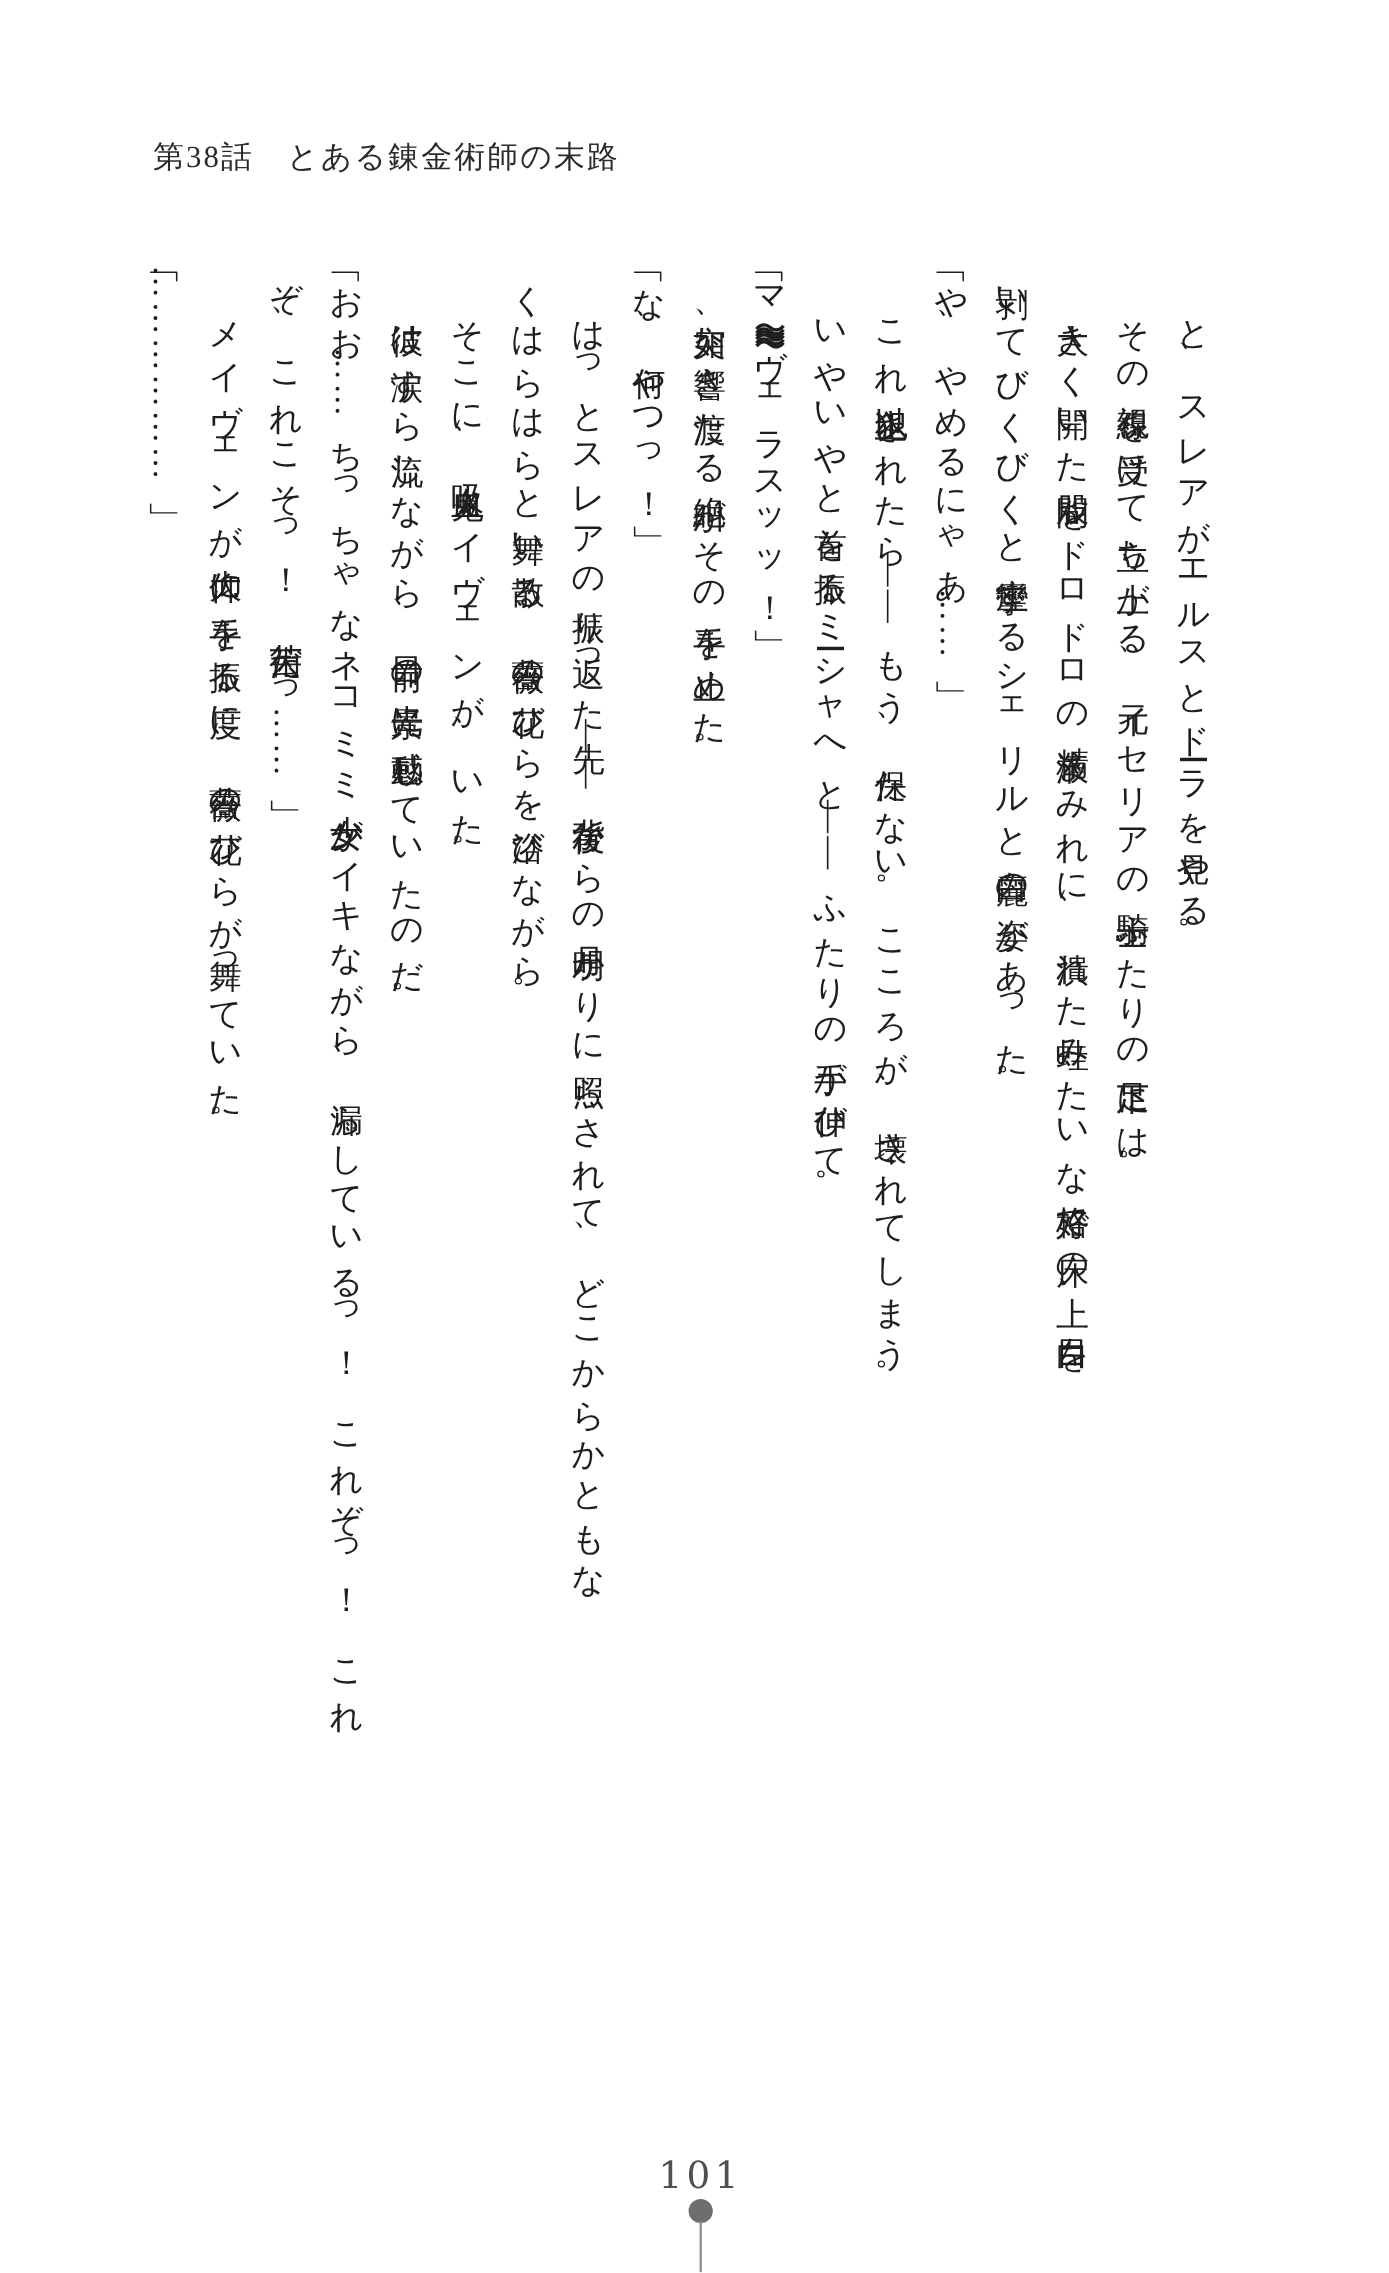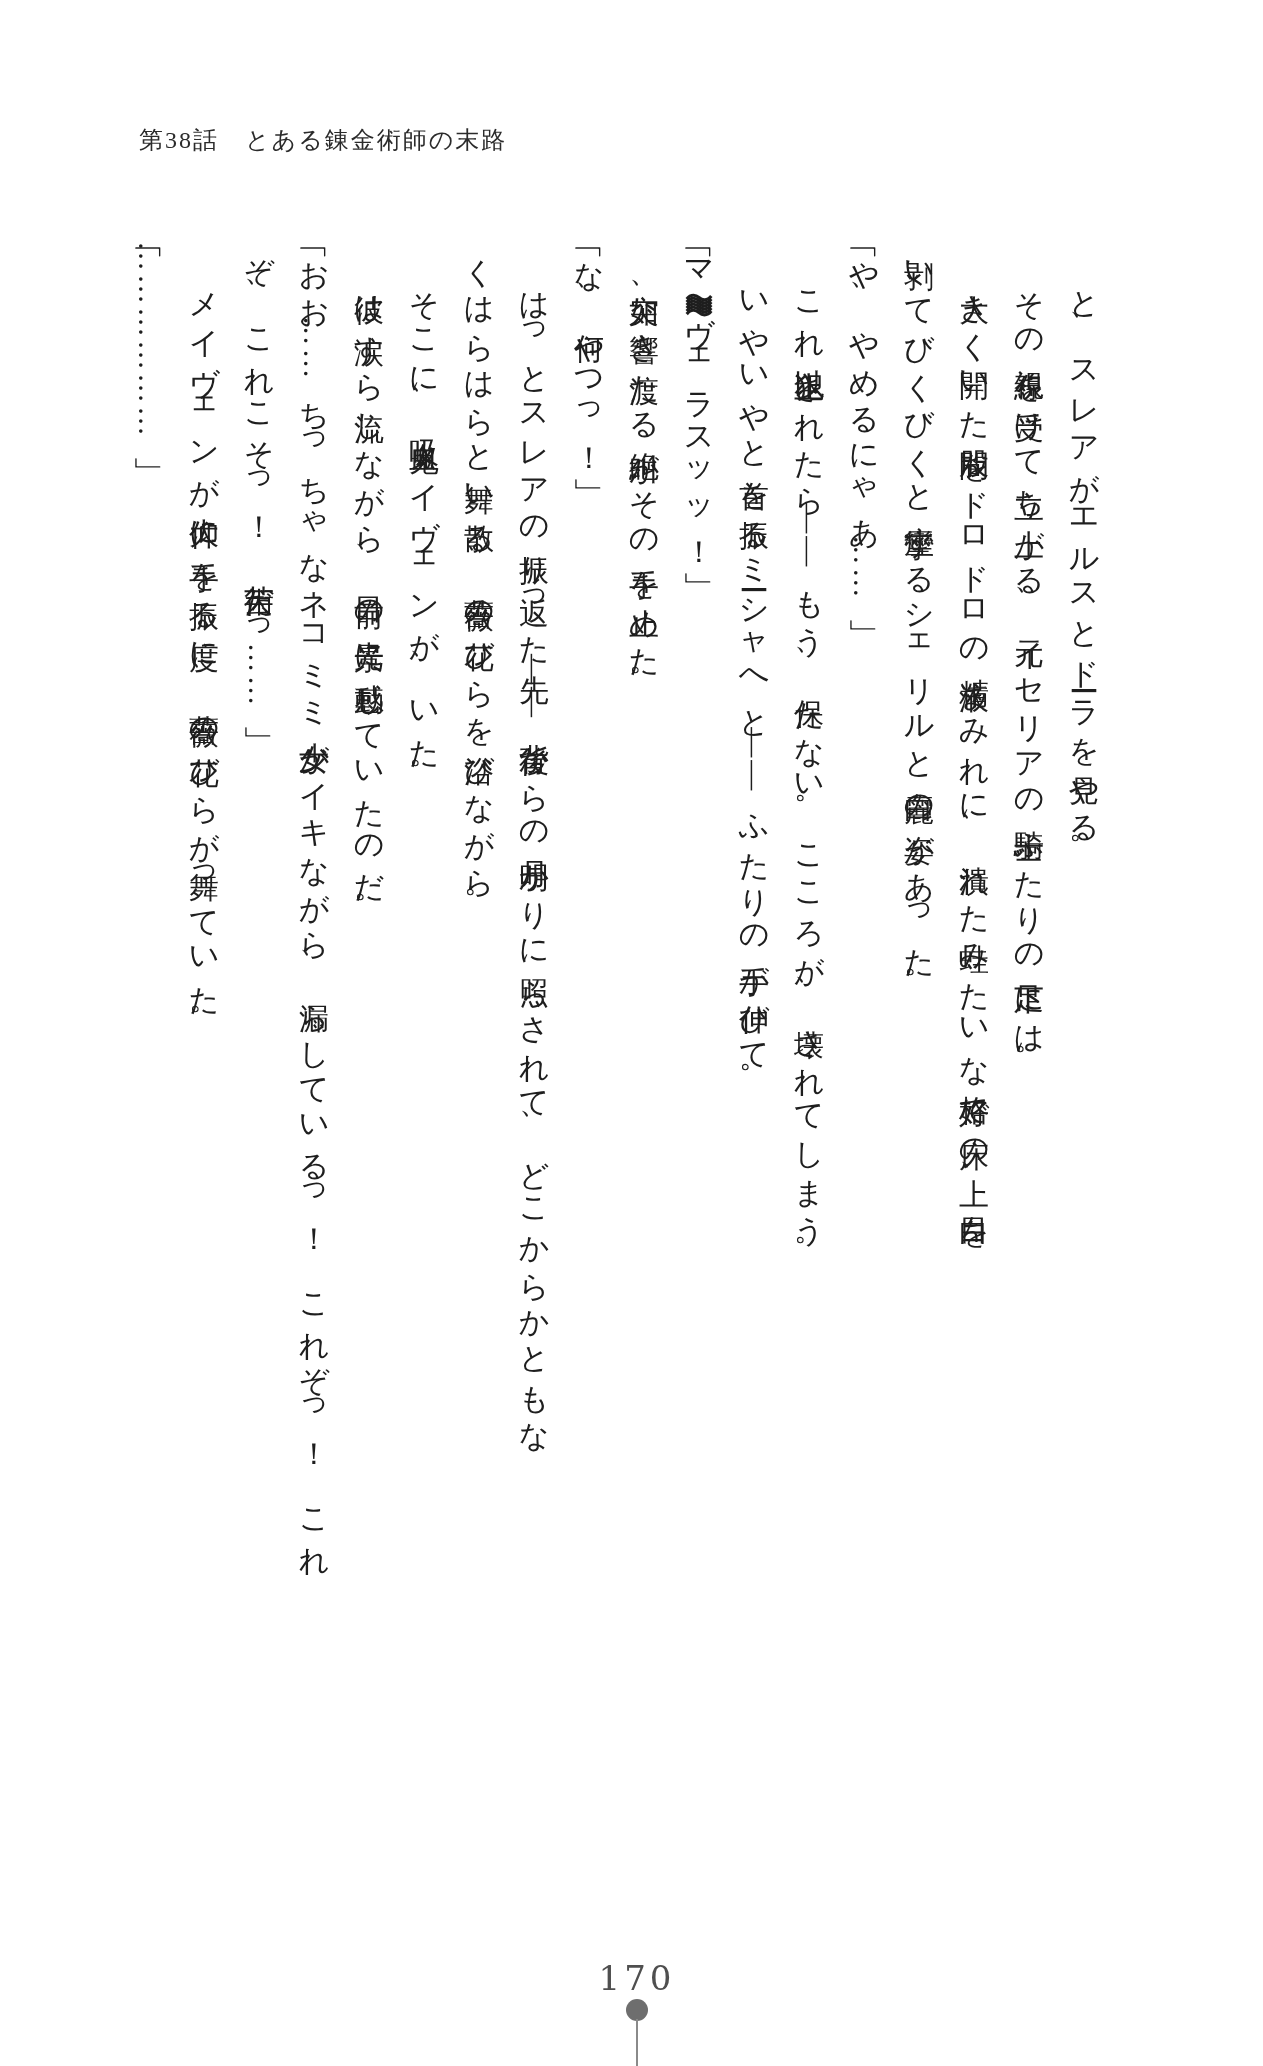--- a/index.html
+++ b/index.html
@@ -9,21 +9,21 @@
     width: 1263px;
     height: 2066px;
     background: #ffffff;
     overflow: hidden;
     font-family: "Liberation Serif", "DejaVu Serif", serif;
   }
   .chapter-header {
     position: absolute;
     left: 139px;
     top: 124px;
-    font-size: 24px;
+    font-size: 28px;
     letter-spacing: 2px;
     color: #2b2b2b;
     white-space: pre;
   }
   .text-block {
     position: absolute;
     top: 238px;
     right: 151px;
     height: 1560px;
     writing-mode: vertical-rl;
@@ -85,18 +85,18 @@
     <p class="indent">はっとスレアの振り返った先――背後からの月明かりに照らされて、どこからかともな</p>
     <p>くはらはらと舞い散る、薔薇の花びらを浴びながら。</p>
     <p class="indent">そこに、吸血鬼メイヴェンが、いた。</p>
     <p class="indent">彼は涙すら流しながら、目前の光景に感動していたのだ。</p>
     <p>「おお……ちっちゃなネコミミ少女がイキながら、漏らしているっ！　これぞっ！　これ</p>
     <p>ぞ、これこそっ！　芸術だっ……」</p>
     <p class="indent">メイヴェンが大仰に手を振る度に、薔薇の花びらが舞っていた。</p>
     <p>「………………」</p>
   </div>
 
-  <div class="page-number">170</div>
+  <div class="page-number">101</div>
 
   <div class="footer-dot"></div>
   <div class="footer-line"></div>
 
 </div>
 
 </body></html>

